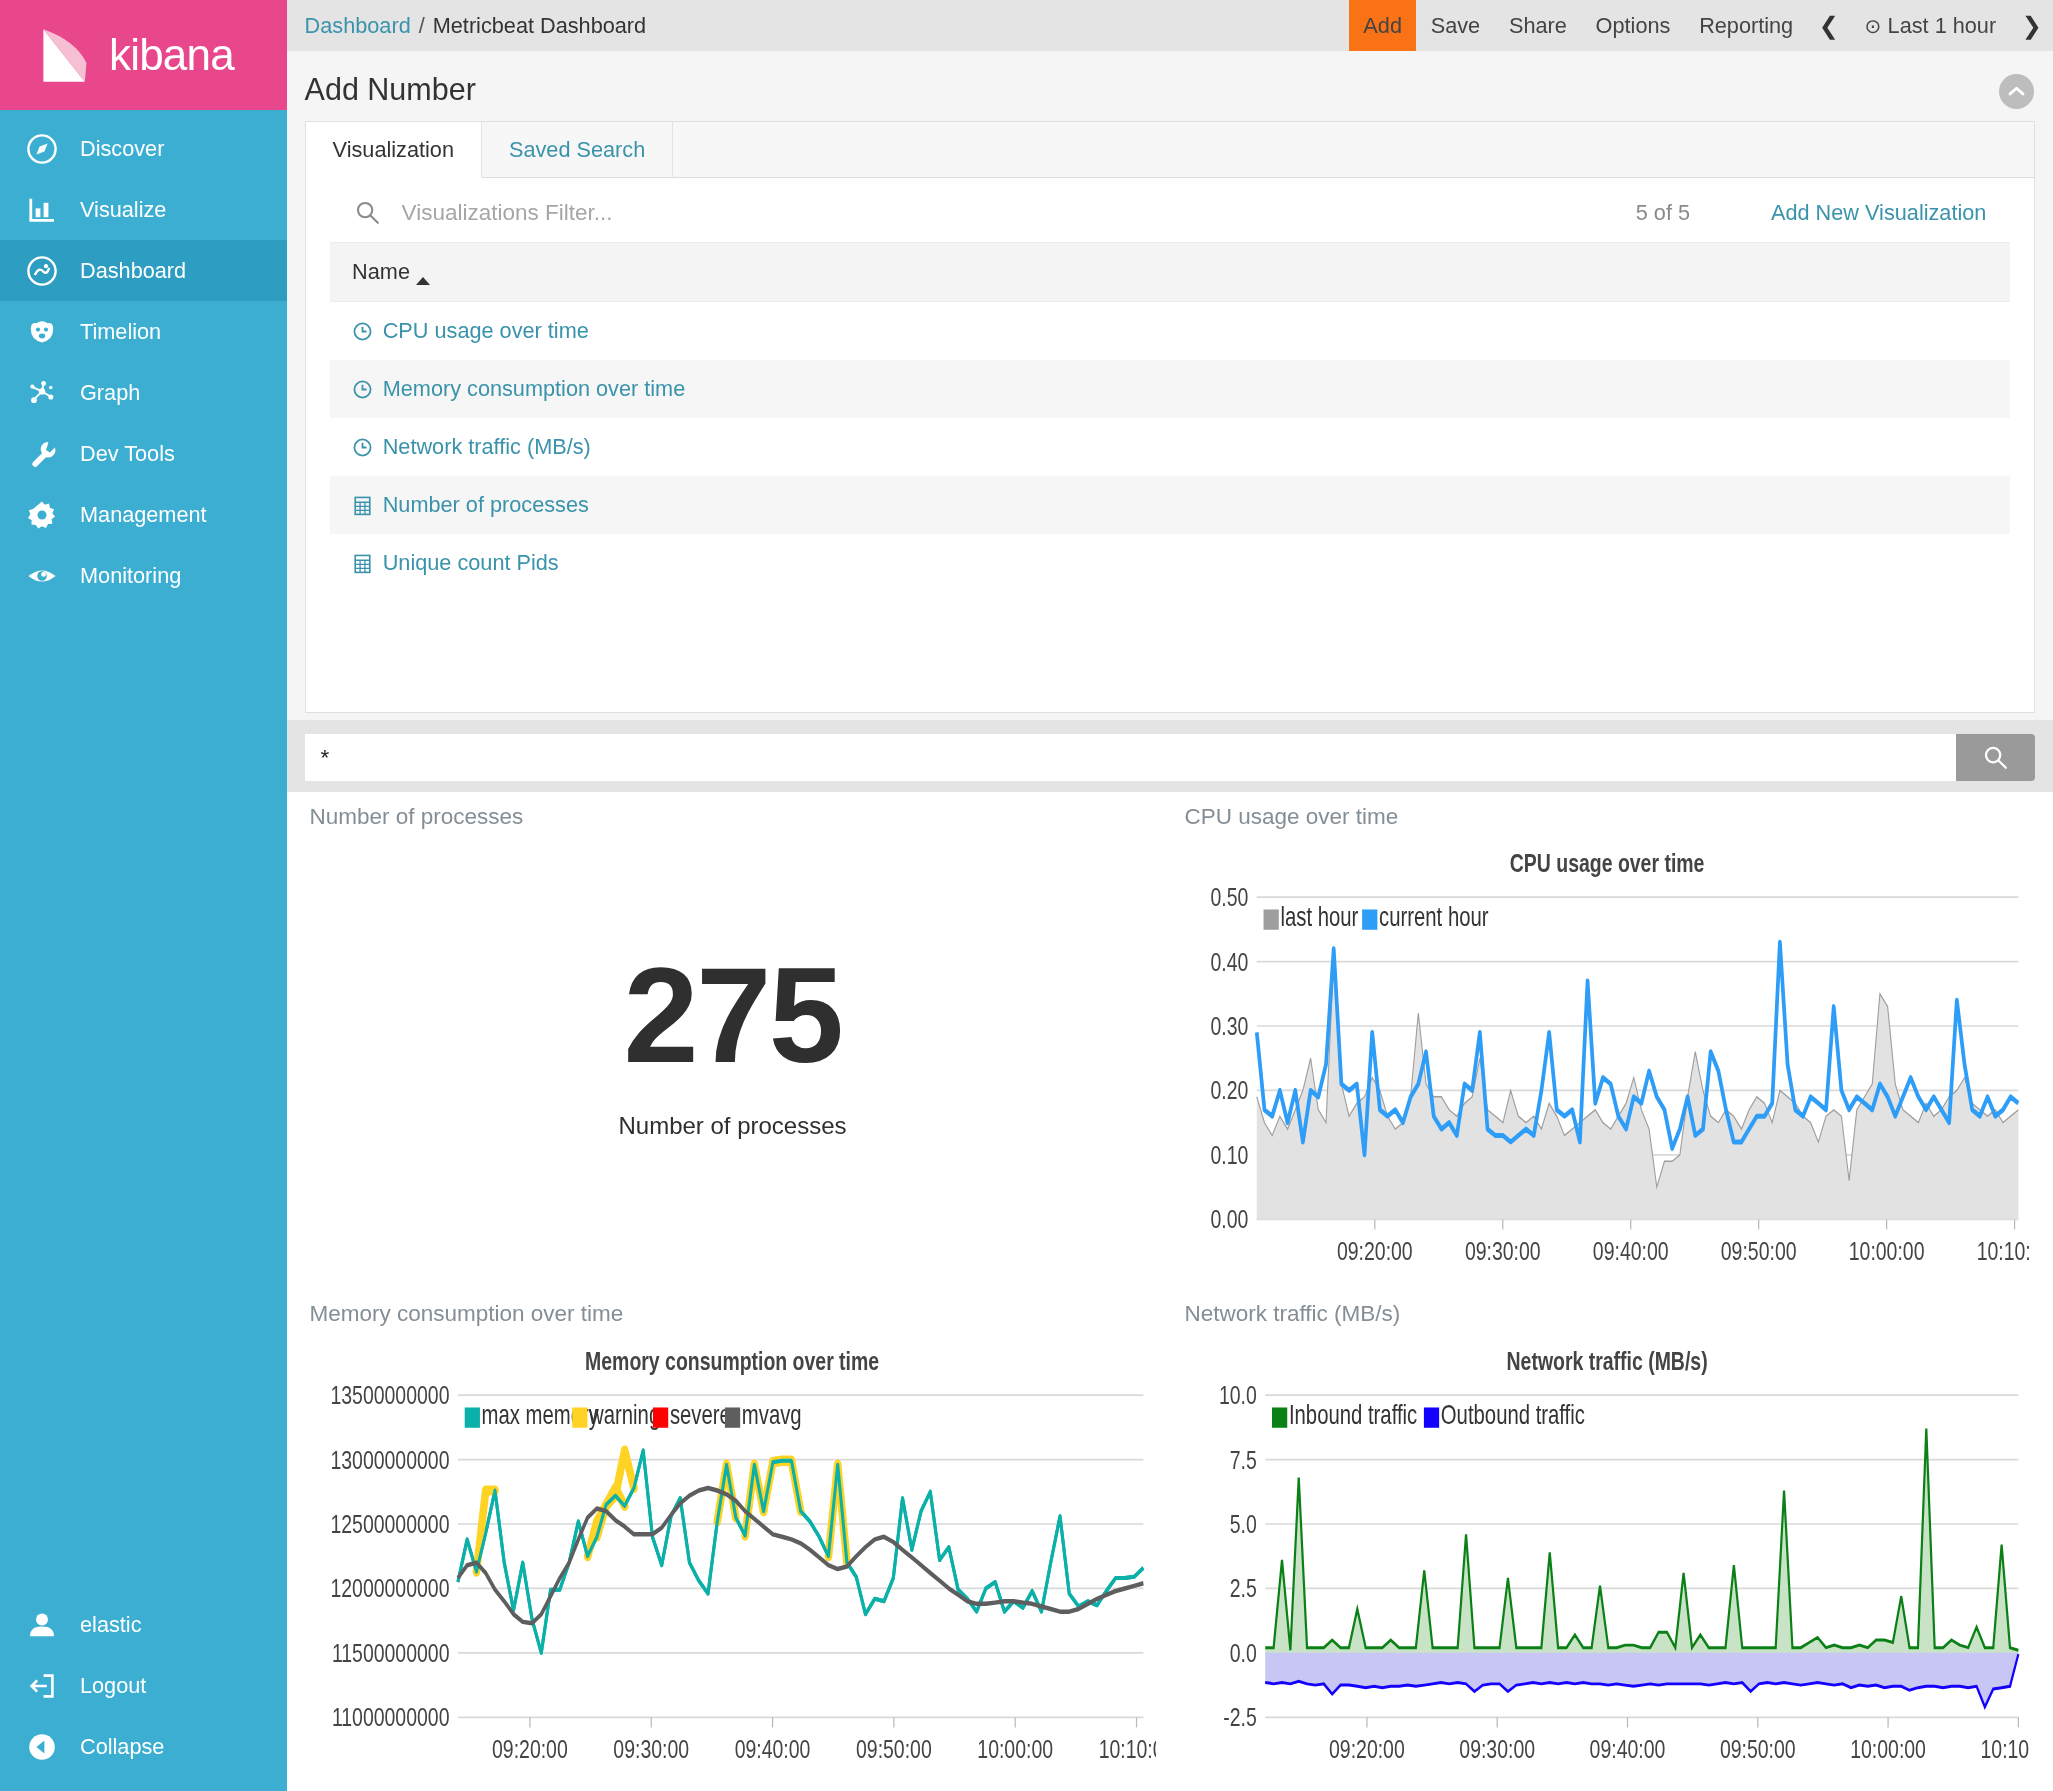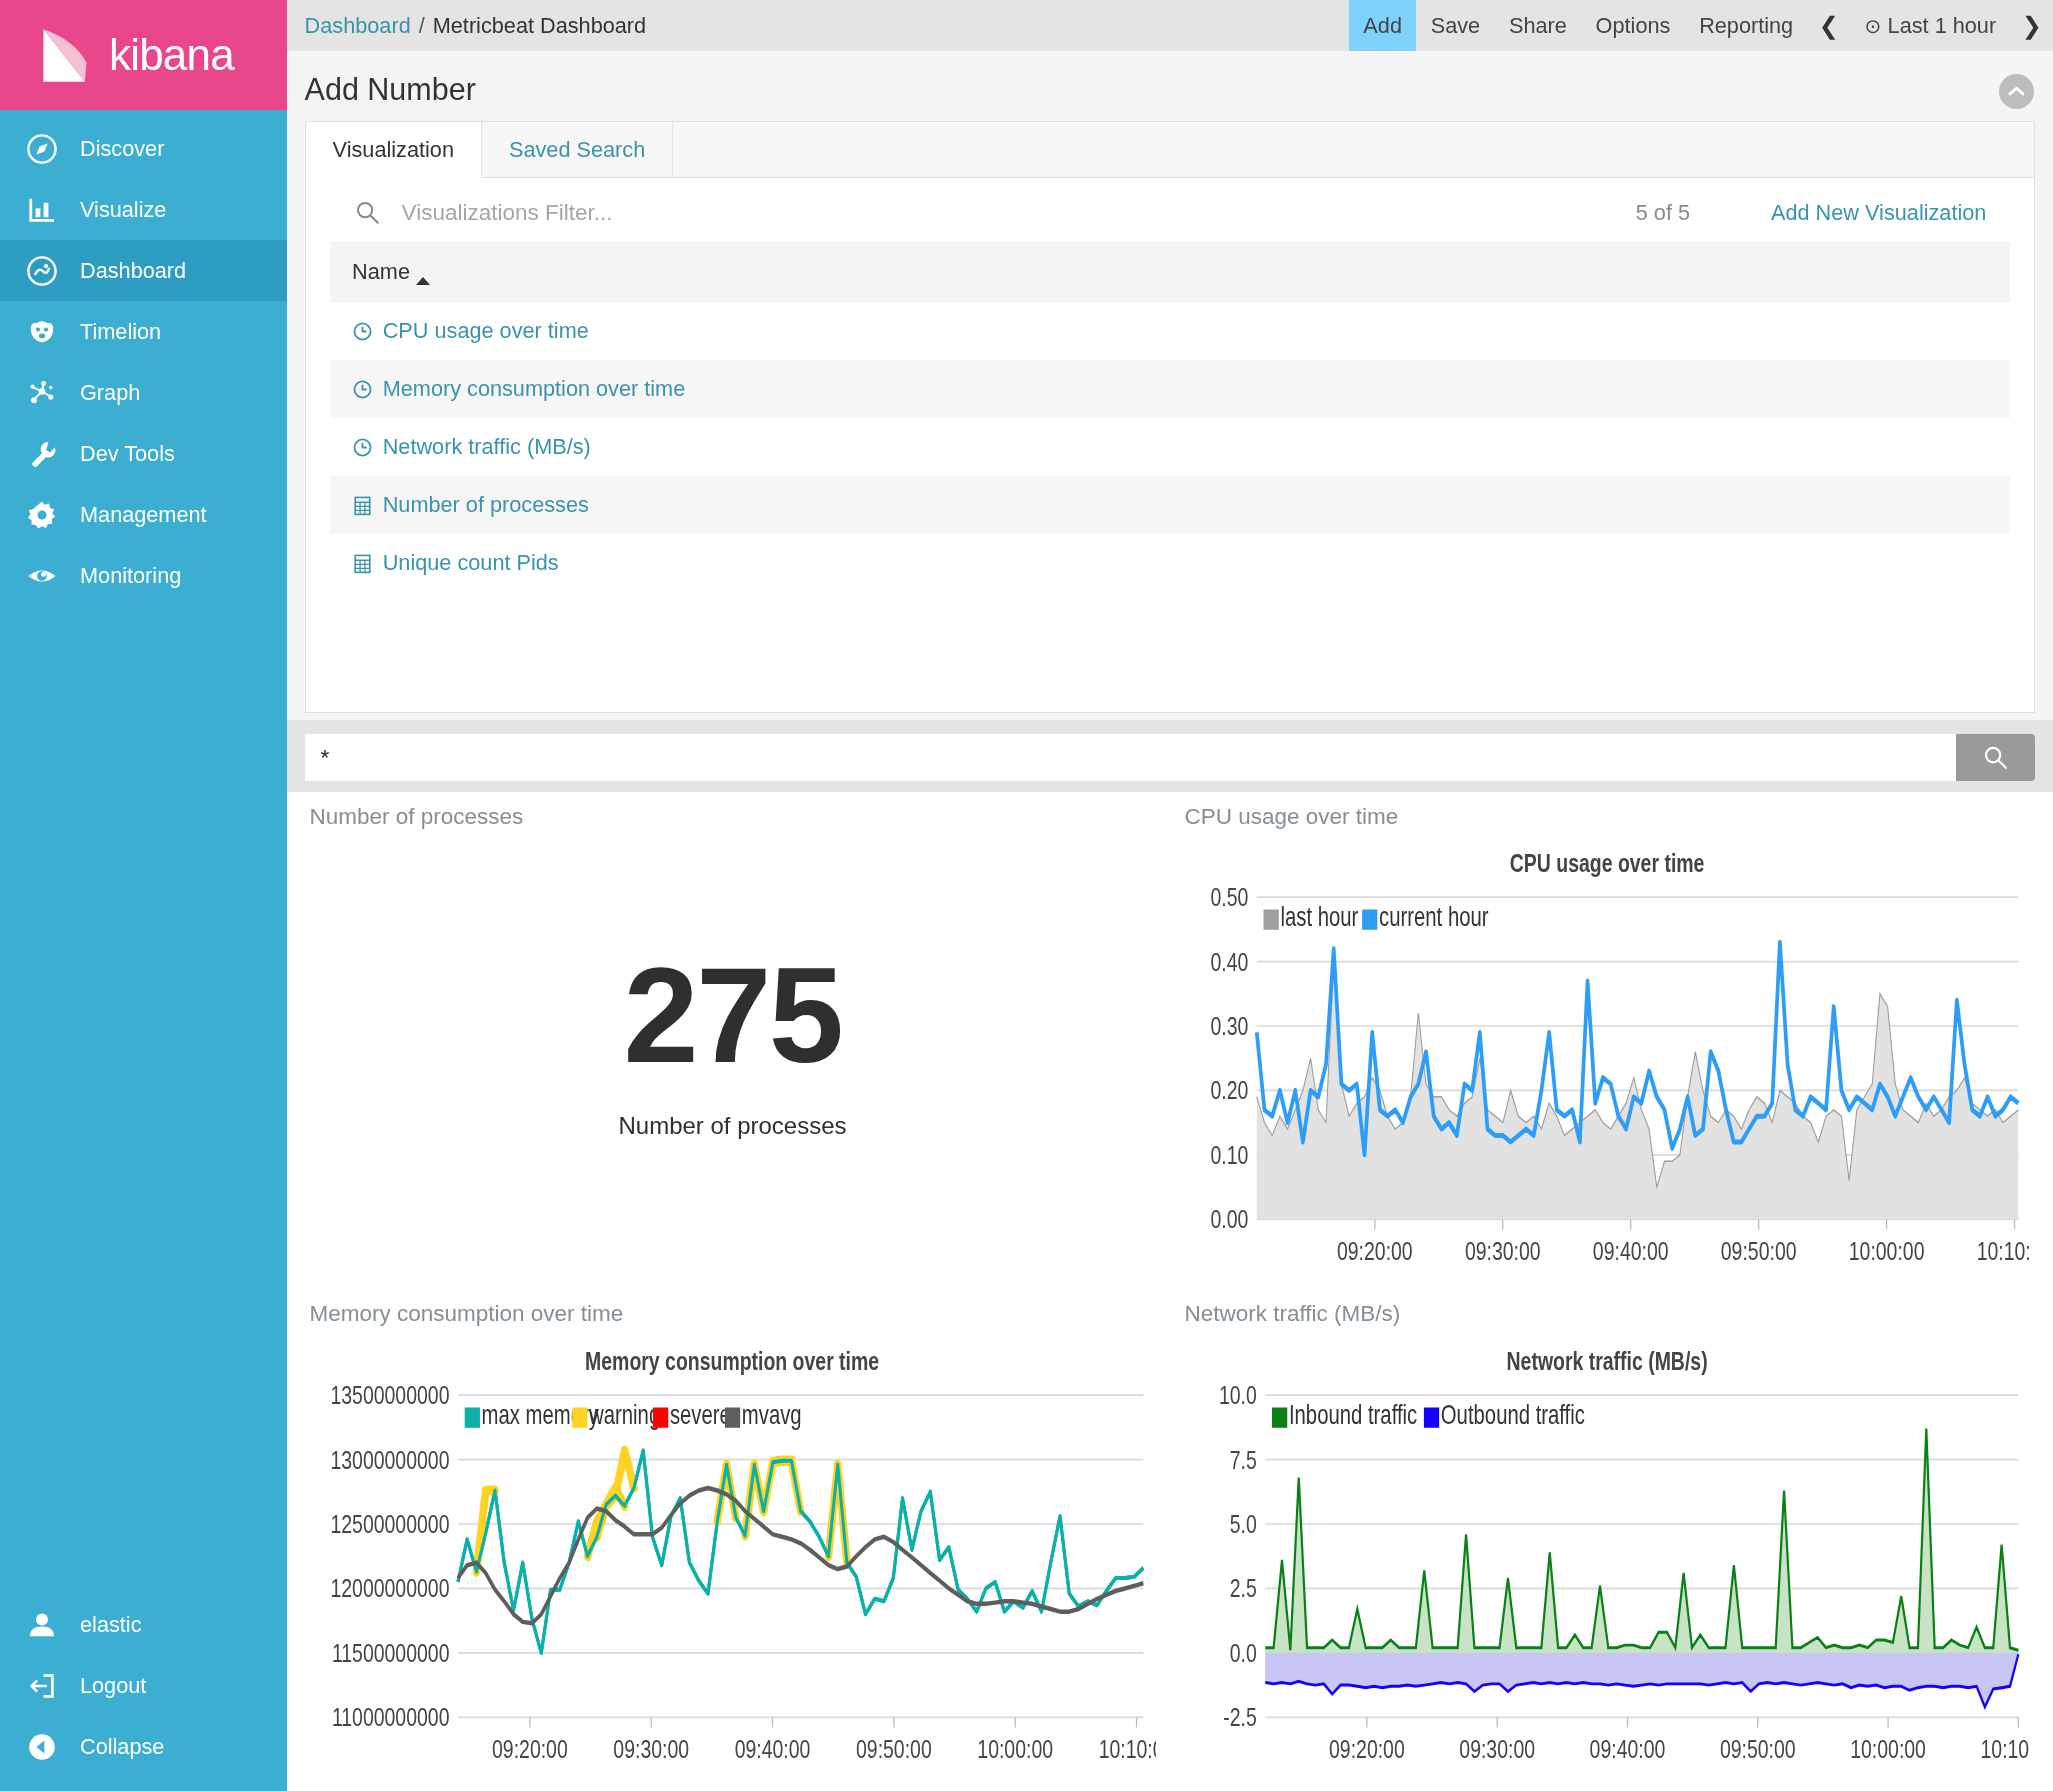--- a/index.html
+++ b/index.html
@@ -41,21 +41,21 @@
   }
   .breadcrumb { display: flex; align-items: center; padding-left: 17.6px; font-size: 21.7px; gap: 8px; }
   .bc-link { color: #3a93ab; cursor: pointer; }
   .bc-sep { color: #555; }
   .bc-cur { color: #333; }
   .topnav { display: flex; align-items: stretch; }
   .topnav-item {
     display: flex; align-items: center; padding: 0 14.4px; font-size: 21.7px;
     color: #444; cursor: pointer;
   }
-  .topnav-item.active { background: #7dd3fc; }
+  .topnav-item.active { background: #f97316; }
   .topnav-item.arrow { font-size: 24px; color: #333; padding: 0 11.2px; }
   .clock-glyph { margin-right: 6.4px; font-size: 20px; }
 
   .panelbar { background: #f5f5f5; position: relative; padding: 0 0 6.4px 0; }
   .panel-title { font-size: 30.5px; color: #333; padding: 21px 0 14.4px 17.6px; }
   .collapse-circle {
     position: absolute; right: 19px; top: 22.5px; width: 35px; height: 35px;
     border-radius: 50%; background: #bdbdbd; display: flex; align-items: center;
     justify-content: center; cursor: pointer;
   }

